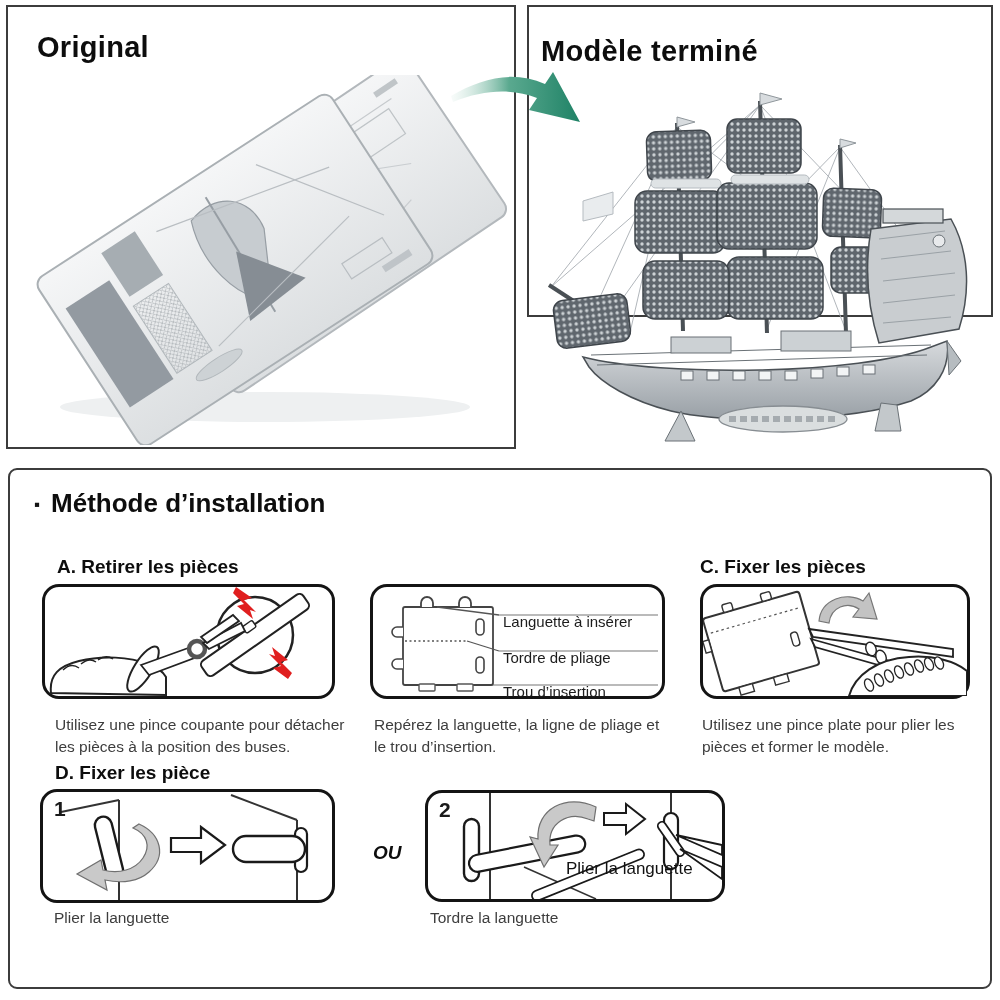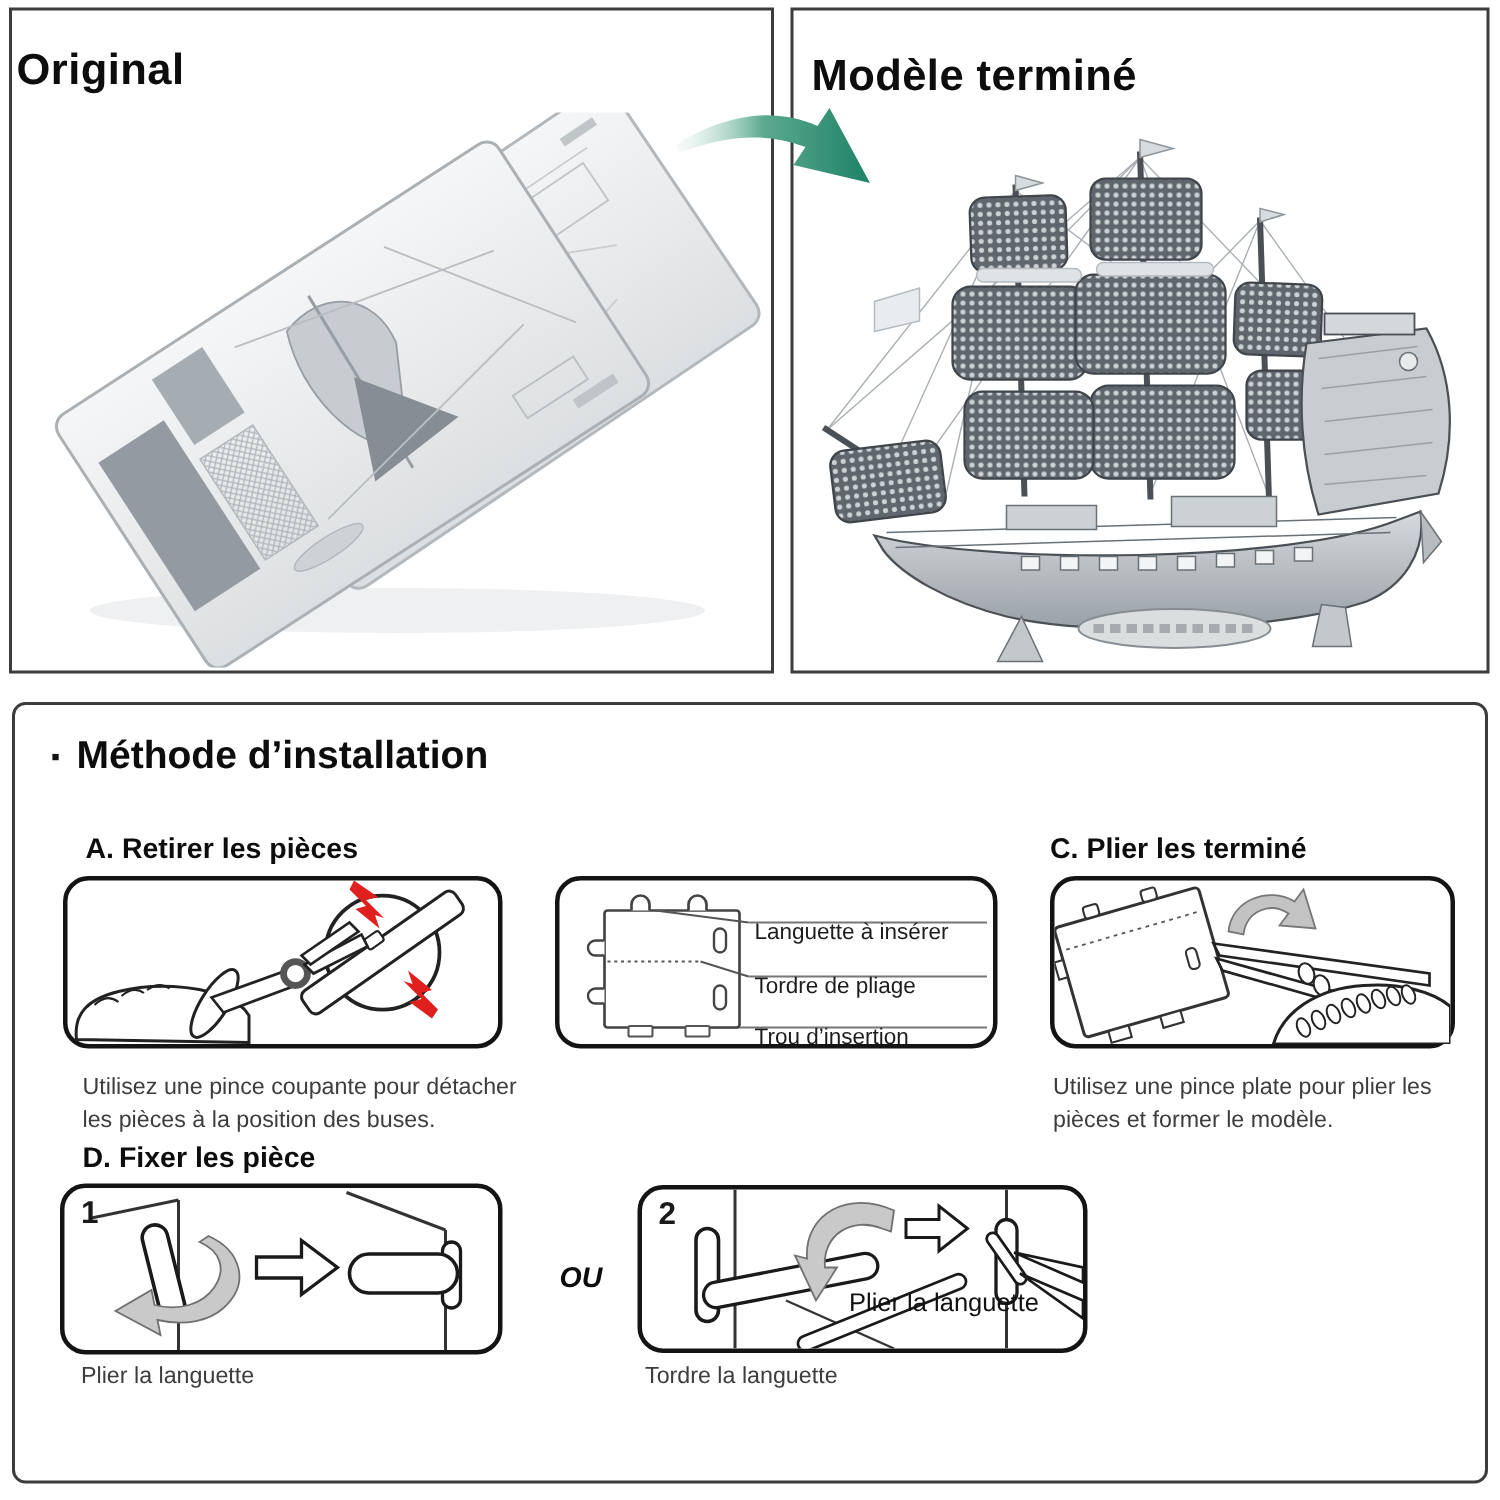--- a/index.html
+++ b/index.html
@@ -1,22 +1,22 @@
 <!DOCTYPE html>
 <html><head>
 <meta charset="utf-8">
 <style>
   html,body{margin:0;padding:0;}
   body{width:1000px;height:1000px;background:#fff;position:relative;overflow:hidden;
        font-family:"Liberation Sans",sans-serif;color:#111;}
   .panel{position:absolute;background:#fff;border:2px solid #3c3c3c;box-sizing:border-box;}
   #panel-original{left:6px;top:5px;width:510px;height:444px;}
-  #panel-finished{left:527px;top:5px;width:466px;height:444px;}
+  #panel-finished{left:527px;top:5px;width:466px;height:312px;}
   .panel-title{position:absolute;font-size:29px;font-weight:700;color:#0d0d0d;letter-spacing:.3px;}
-  #panel-original .panel-title{left:3px;top:24px;}
+  #panel-original .panel-title{left:29px;top:24px;}
   #panel-finished .panel-title{left:12px;top:28px;}
   .fig{position:absolute;}
   #transform-arrow{position:absolute;left:447px;top:60px;width:142px;height:80px;z-index:6;}
   
   #install-panel{left:8px;top:468px;width:984px;height:521px;border-radius:9px;}
   .m-heading{position:absolute;left:24px;top:18px;display:flex;align-items:center;gap:11px;}
   .m-heading .sq{font-size:17px;line-height:1;color:#141414;transform:translateY(1px);}
   .m-heading .txt{font-size:26px;font-weight:700;color:#0d0d0d;}
   .step-title{position:absolute;font-size:19px;font-weight:700;color:#0d0d0d;white-space:nowrap;}
   .step-box{position:absolute;border:3px solid #141414;border-radius:17px;background:#fff;box-sizing:border-box;}
@@ -221,22 +221,23 @@
       <rect x="103" y="32" width="8" height="16" rx="4" fill="#fff" stroke="#444" stroke-width="1.6"></rect>
       <rect x="103" y="70" width="8" height="16" rx="4" fill="#fff" stroke="#444" stroke-width="1.6"></rect>
       <line x1="64" y1="20" x2="126" y2="28" stroke="#555" stroke-width="1.3"></line>
       <line x1="32" y1="54" x2="94" y2="54" stroke="#555" stroke-width="1.3" stroke-dasharray="2,2.5"></line>
       <line x1="94" y1="54" x2="126" y2="64" stroke="#555" stroke-width="1.3"></line>
     </svg>
     <div class="blabel" style="left:130px;top:6px">Languette à insérer</div>
     <div class="blabel" style="left:130px;top:42px">Tordre de pliage</div>
     <div class="blabel" style="left:130px;top:76px">Trou d’insertion</div>
   </div>
-
-  <div class="step-title" style="left:690px;top:86px">C. Plier les terminé</div>
+  <div class="caption" style="left:364px;top:244px;width:300px">Repérez la languette, la ligne de pliage et le trou d’insertion.</div>
+
+  <div class="step-title" style="left:690px;top:86px">C. Fixer les pièces</div>
   <div class="step-box" style="left:690px;top:114px;width:270px;height:115px">
     <svg width="264" height="109" viewBox="0 0 264 109">
       <g transform="rotate(-16 60 54)">
         <rect x="8" y="16" width="100" height="76" rx="3" fill="#fff" stroke="#333" stroke-width="2"></rect>
         <line x1="12" y1="32" x2="104" y2="32" stroke="#555" stroke-width="1.2" stroke-dasharray="2.5,3"></line>
         <rect x="30" y="8" width="10" height="8" rx="2" fill="#fff" stroke="#333" stroke-width="1.4"></rect>
         <rect x="70" y="8" width="10" height="8" rx="2" fill="#fff" stroke="#333" stroke-width="1.4"></rect>
         <rect x="24" y="92" width="14" height="8" fill="#fff" stroke="#333" stroke-width="1.4"></rect>
         <rect x="60" y="92" width="14" height="8" fill="#fff" stroke="#333" stroke-width="1.4"></rect>
         <rect x="88" y="54" width="7" height="14" rx="3" fill="#fff" stroke="#333" stroke-width="1.4"></rect>

